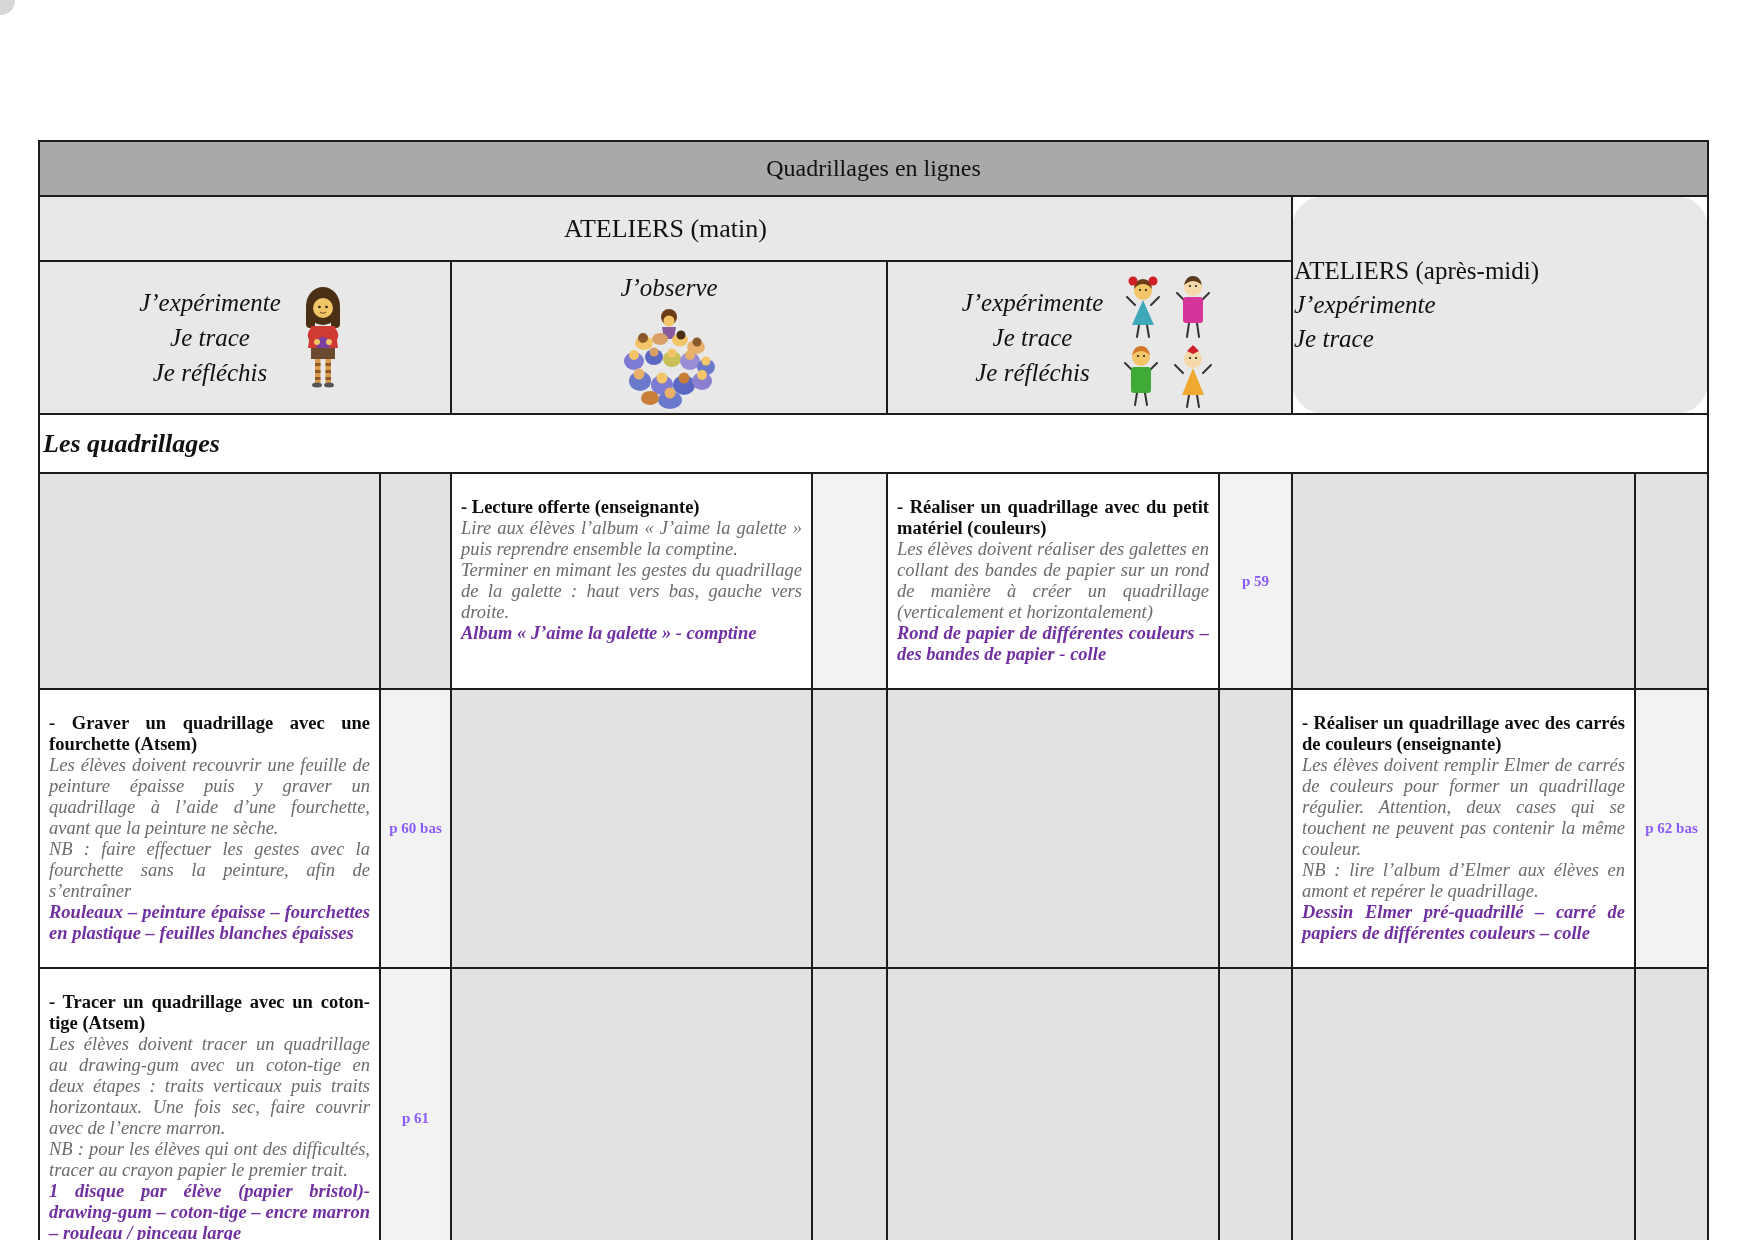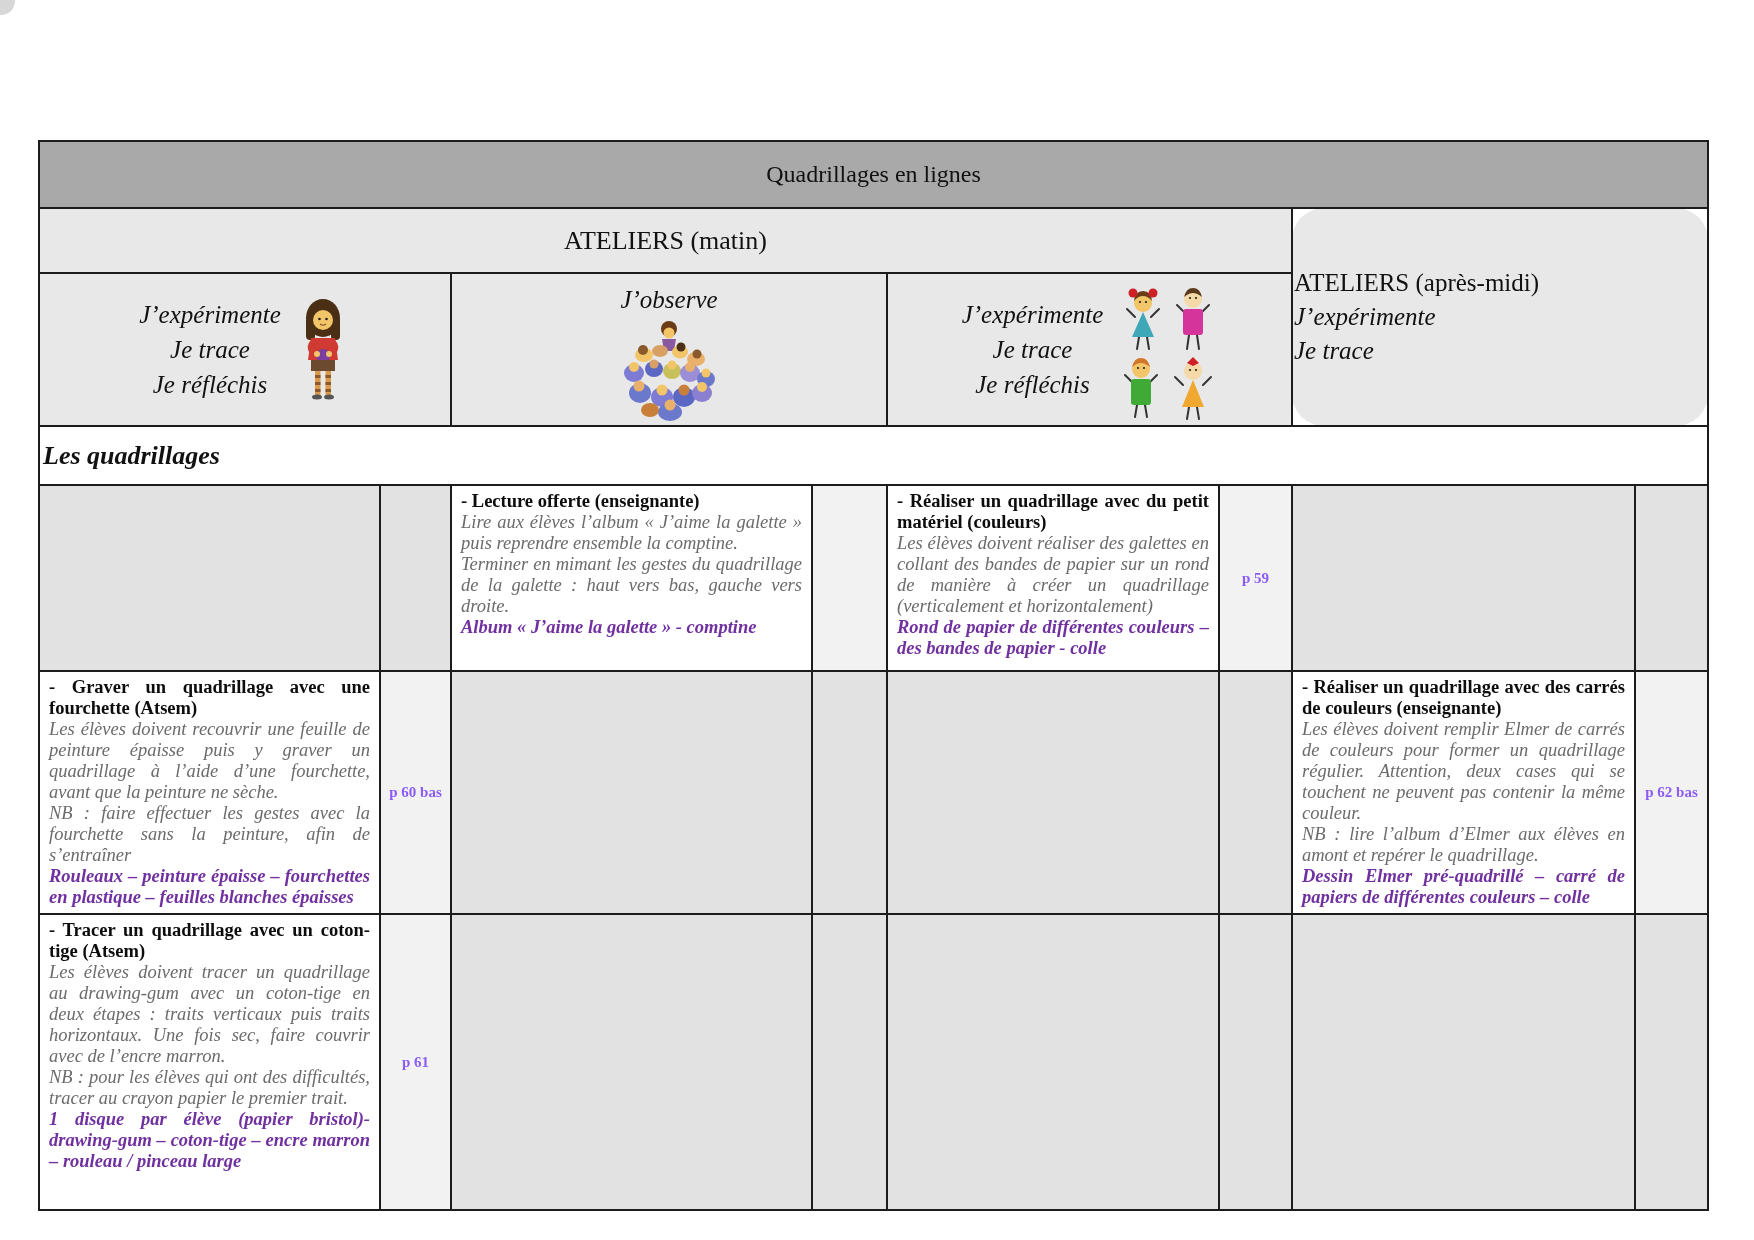--- a/index.html
+++ b/index.html
@@ -8,38 +8,38 @@
   .corner-artifact{position:absolute;left:0;top:0;width:15px;height:15px;
         background:#d7d7d7;border-bottom-right-radius:14px;}
   .doc-title{position:absolute;top:30px;left:0;width:1754px;text-align:center;
         font-size:37px;font-weight:bold;letter-spacing:.5px;}
   .doc-title span{text-decoration:underline;text-decoration-thickness:3px;text-underline-offset:6px;}
   .doc-subtitle{position:absolute;top:80px;left:0;width:1754px;text-align:center;
         font-size:23px;font-style:italic;font-weight:bold;}
   table.prog{position:absolute;left:38px;top:140px;width:1669px;
         border-collapse:collapse;table-layout:fixed;}
   td{border:2px solid #1c1c1c;overflow:hidden;vertical-align:top;}
-  tr.band-row{height:67px;}
+  tr.band-row{height:55px;}
   tr.matin-row{height:65px;}
   tr.groups-row{height:153px;}
   tr.section-row{height:59px;}
   tr.content-row-1{height:186px;}
   tr.content-row-2{height:243px;}
   tr.content-row-3{height:296px;}
   td.band{background:#a9a9a9;text-align:center;vertical-align:middle;font-size:24px;color:#111;}
   td.matin{background:#e8e8e8;text-align:center;vertical-align:middle;font-size:26px;}
   td.pm{background:#e8e8e8;text-align:left;vertical-align:middle;font-size:25px;line-height:1.35;border-radius:32px;}
   td.pm .it{font-style:italic;}
   td.group{background:#e8e8e8;vertical-align:middle;}
   .group-flex{display:flex;align-items:center;justify-content:center;gap:14px;height:100%;}
   .group-col{display:flex;flex-direction:column;align-items:center;justify-content:flex-start;height:100%;padding-top:6px;box-sizing:border-box;}
   .group-lines{font-style:italic;font-size:25px;line-height:1.4;text-align:center;}
   td.section{background:#ffffff;vertical-align:middle;font-style:italic;font-weight:bold;
         font-size:26px;padding-left:3px;}
-  td.act{background:#ffffff;padding:5px 9px;font-size:18.5px;line-height:21px;text-align:justify;}
+  td.act{background:#ffffff;padding:23px 9px;font-size:18.5px;line-height:21px;text-align:justify;}
   td.act .t{font-weight:bold;color:#0d0d0d;}
   td.act .b{font-style:italic;color:#6b6b6b;}
   td.act .m{font-style:italic;font-weight:bold;color:#7030a0;}
   td.empty{background:#e2e2e2;}
   td.pagecol{background:#f2f2f2;text-align:center;vertical-align:middle;
         font-weight:bold;font-size:15px;color:#8b5cf6;}
   svg{display:block;}
 </style>
 </head>
 <body>

